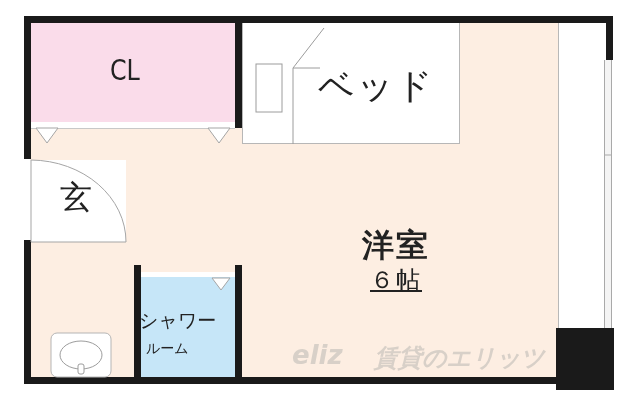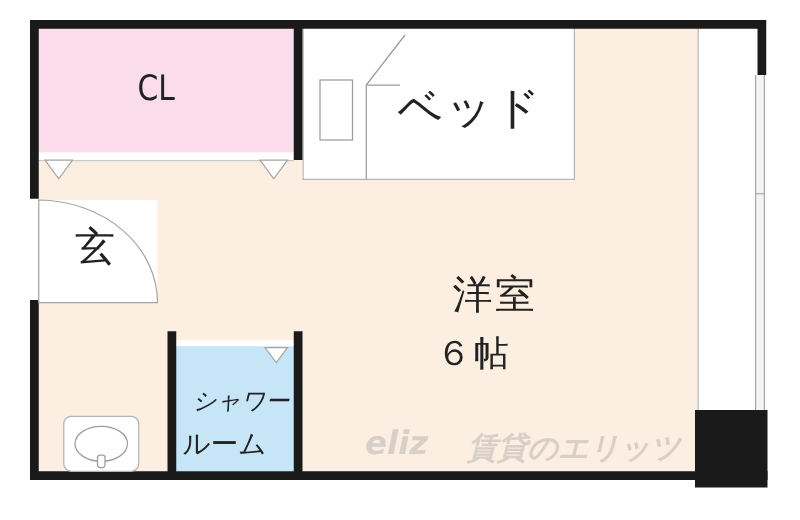--- a/index.html
+++ b/index.html
@@ -59,19 +59,19 @@
   <rect x="51" y="333" width="60" height="44" rx="6" fill="#ffffff" stroke="#b5b5b5" stroke-width="1"></rect>
   <ellipse cx="81" cy="355" rx="21" ry="14" fill="none" stroke="#9c9c9c" stroke-width="1"></ellipse>
   <rect x="78" y="364" width="6" height="10" rx="2" fill="#ffffff" stroke="#9c9c9c" stroke-width="1"></rect>
 
   <line x1="604" y1="155" x2="612" y2="155" stroke="#a9a9a9" stroke-width="1"></line>
 </svg>
 
 <div class="label" style="left:110px;top:54px;font-size:28px;transform:scaleX(0.85);transform-origin:left;">CL</div>
 <div class="label" style="left:318px;top:62px;font-size:36px;letter-spacing:2px;">ベッド</div>
 <div class="label" style="left:60px;top:176px;font-size:32px;">玄</div>
-<div class="label" style="left:362px;top:214px;font-size:32px;letter-spacing:2px;">洋室</div>
-<div class="label" style="left:349px;top:264px;font-size:28px;letter-spacing:2px;">６帖</div>
-<div class="label" style="left:154px;top:308px;font-size:19px;font-style:italic;">シャワー</div>
-<div class="label" style="left:146px;top:340px;font-size:22px;">ルーム</div>
+<div class="label" style="left:362px;top:224px;font-size:32px;letter-spacing:2px;font-weight:bold;">洋室</div>
+<div class="label" style="left:370px;top:264px;font-size:24px;letter-spacing:2px;text-decoration:underline;">６帖</div>
+<div class="label" style="left:139px;top:308px;font-size:19px;">シャワー</div>
+<div class="label" style="left:146px;top:340px;font-size:14px;">ルーム</div>
 
 <div class="watermark" style="left:292px;top:340px;font-size:26px;font-style:italic;">eliz</div>
 <div class="watermark" style="left:374px;top:342px;font-size:24px;">賃貸のエリッツ</div>
 
 </body></html>

